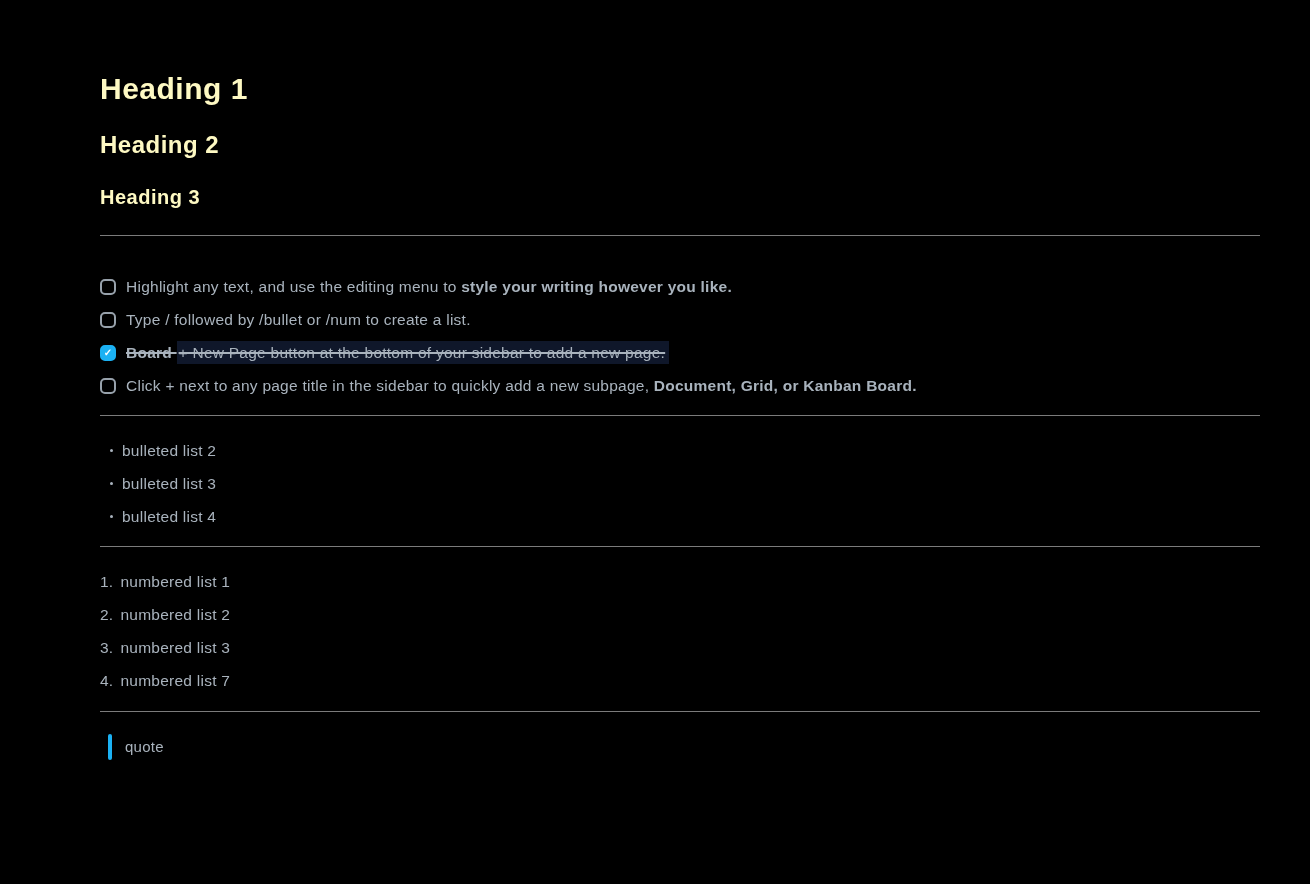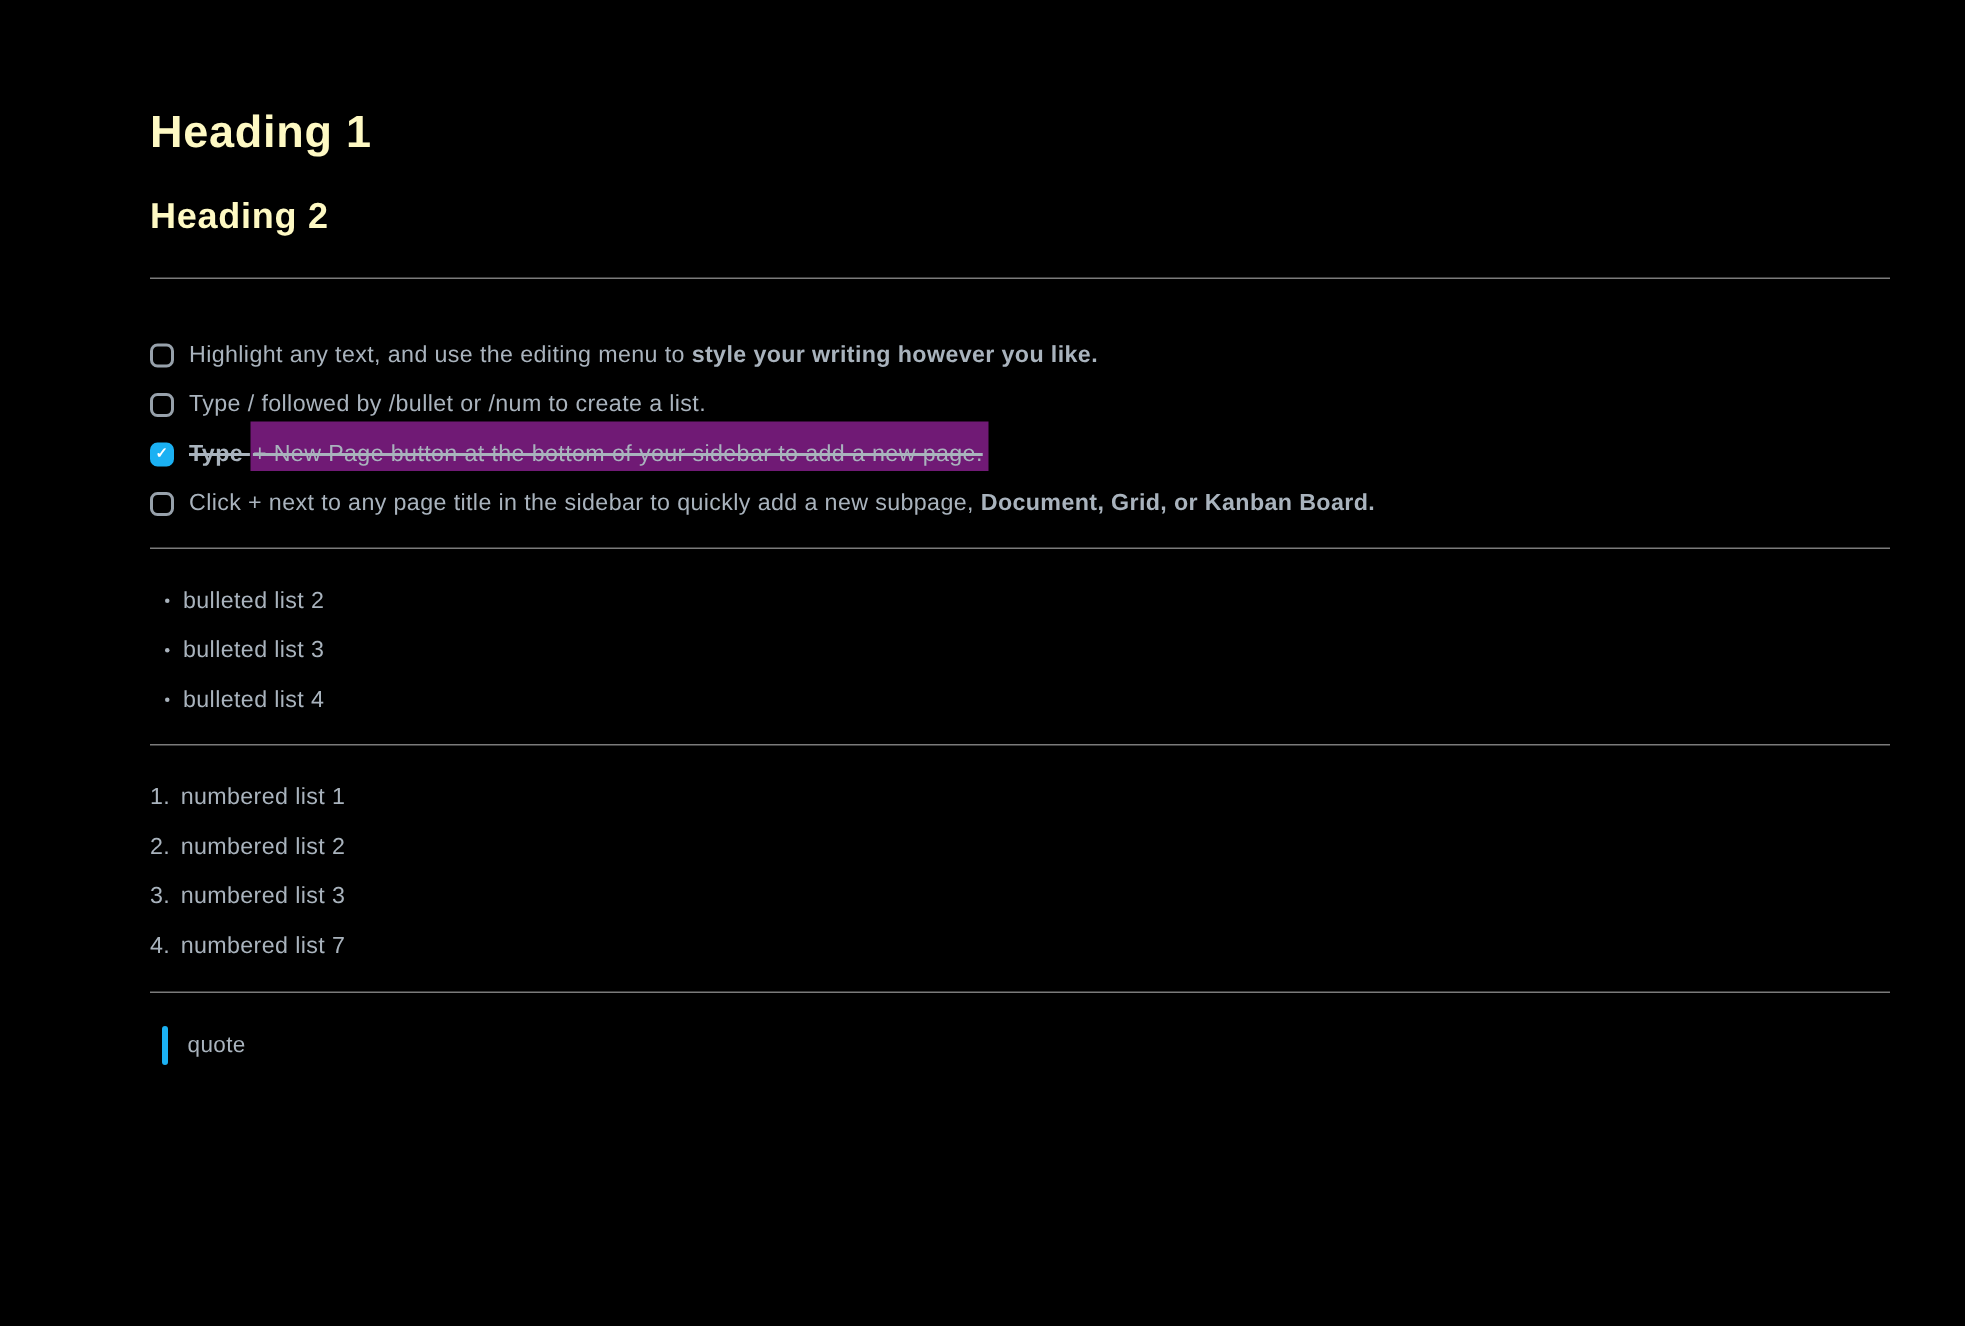--- a/index.html
+++ b/index.html
@@ -61,22 +61,22 @@
   }
   .check-glyph {
     color: #ffffff;
     font-size: 10px;
     font-weight: bold;
     line-height: 1;
   }
   .bold { font-weight: bold; }
   .strike { text-decoration: line-through; text-decoration-thickness: 1.5px; }
   .hl {
-    background: #701a75;
-    padding: 13px 4px 3px 2px;
+    background: #0f172a;
+    padding: 3px 4px 3px 2px;
   }
   
   .dot {
     flex: 0 0 auto;
     width: 3px;
     height: 3px;
     border-radius: 50%;
     background: #a9b3bd;
     margin-left: 10px;
     margin-right: 9px;
@@ -102,37 +102,38 @@
     margin-right: 13px;
   }
 </style>
 </head>
 <body>
 
 <div class="doc">
 
   <h1>Heading 1</h1>
   <h2>Heading 2</h2>
+  <h3>Heading 3</h3>
 
   <hr class="hr-1">
 
   <div class="block-list">
     <div class="row">
       <span class="checkbox"></span>
       <span><span>Highlight any text, and use the editing menu to </span><span class="bold">style your writing however you like.</span></span>
     </div>
     <div class="row">
       <span class="checkbox"></span>
       <span><span>Type / followed by /bullet or /num to create a list.</span></span>
     </div>
     <div class="row">
       <span class="checkbox checked">
           <span class="check-glyph">✓</span>
         </span>
-      <span class="strike"><span class="bold">Type </span><span class="hl">+ New Page button at the bottom of your sidebar to add a new page.</span></span>
+      <span class="strike"><span class="bold">Board </span><span class="hl">+ New Page button at the bottom of your sidebar to add a new page.</span></span>
     </div>
     <div class="row">
       <span class="checkbox"></span>
       <span><span>Click + next to any page title in the sidebar to quickly add a new subpage, </span><span class="bold">Document, Grid, or Kanban Board.</span></span>
     </div>
   </div>
 
   <hr class="hr-2">
 
   <div class="bullet-list">

